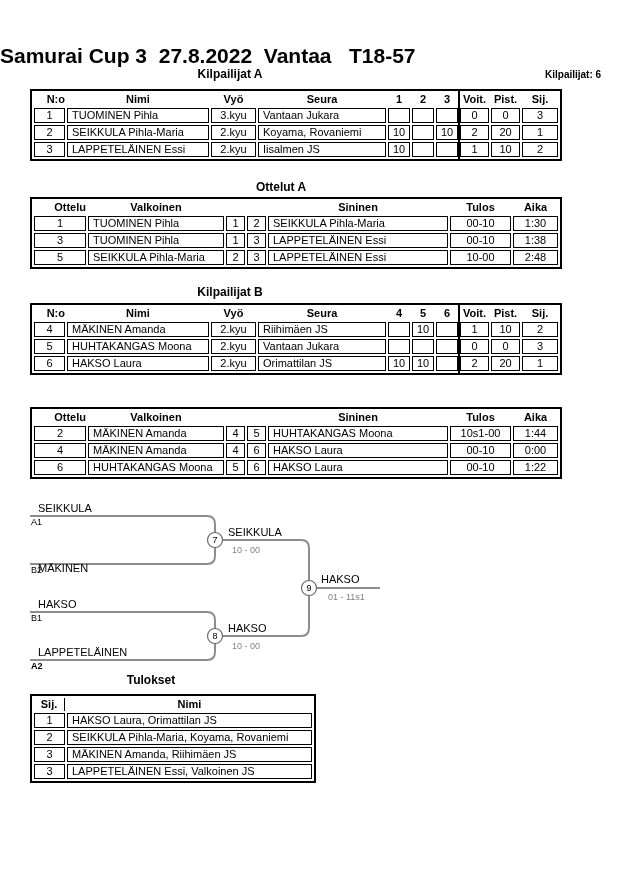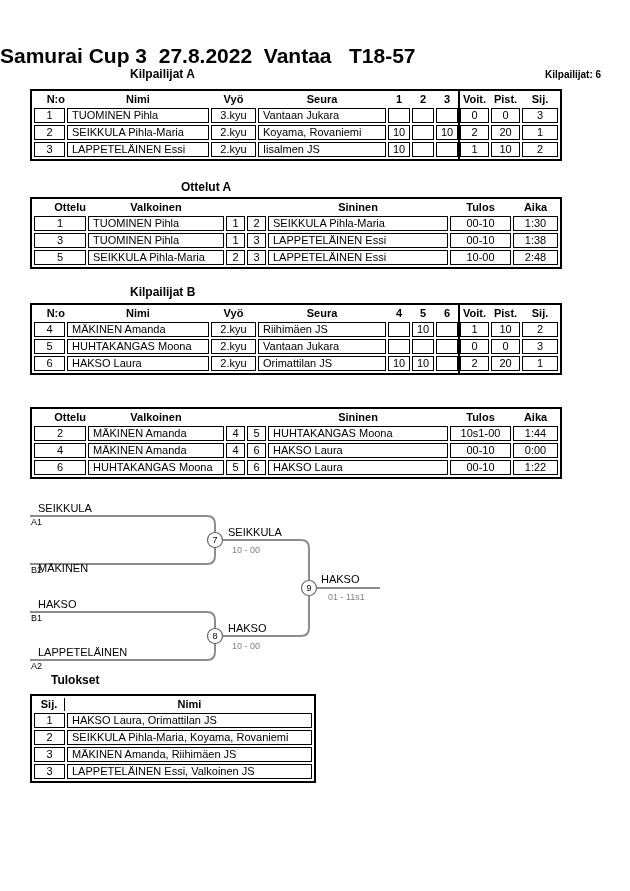--- a/index.html
+++ b/index.html
@@ -3,21 +3,21 @@
 <meta charset="utf-8">
 <style>
   html,body{margin:0;padding:0;}
   body{
     width:630px;height:891px;background:#fff;position:relative;
     font-family:"Liberation Sans", sans-serif;color:#000;overflow:hidden;
   }
   .abs{position:absolute;}
   .doc-title{top:44px;left:0;width:530px;text-align:left;font-size:21px;font-weight:bold;white-space:pre;}
   .note{top:69px;left:545px;font-size:10px;font-weight:bold;}
-  .sec-title{font-size:12px;font-weight:bold;text-align:left;width:200px;white-space:nowrap;}
+  .sec-title{font-size:12px;font-weight:bold;text-align:center;width:200px;white-space:nowrap;}
   .tbl{position:absolute;border:2px solid #000;box-sizing:border-box;background:#fff;}
   .tbl table{border-collapse:separate;border-spacing:2px;table-layout:fixed;}
   .tbl th{font-size:11px;font-weight:bold;height:13px;line-height:13px;padding:0;white-space:nowrap;overflow:hidden;text-align:center;}
   .tbl th.hl{text-align:right;padding-left:1px;}
   .tbl th.bdr-r{border-right:1px solid #000;}
   .tbl td{font-size:11px;height:13px;line-height:13px;border:1px solid #000;padding:0;white-space:nowrap;overflow:hidden;text-align:center;background:#fff;}
   .tbl td.tl{text-align:left;padding:0 4px;}
   .vdiv{position:absolute;top:0;bottom:0;width:2px;background:#000;left:426px;}
   .bk-name{position:absolute;font-size:11px;white-space:nowrap;}
   .bk-seed{position:absolute;font-size:9px;white-space:nowrap;}
@@ -285,21 +285,21 @@
   <circle cx="309" cy="588" r="7.5" fill="#ffffff" stroke="#6b6b6b" stroke-width="1.2"></circle>
 </svg>
 
 <div class="bk-name" style="left:38px;top:502px;">SEIKKULA</div>
 <div class="bk-seed" style="left:31px;top:517px;">A1</div>
 <div class="bk-name" style="left:38px;top:550px;margin-top:12px;">MÄKINEN</div>
 <div class="bk-seed" style="left:31px;top:565px;">B2</div>
 <div class="bk-name" style="left:38px;top:598px;">HAKSO</div>
 <div class="bk-seed" style="left:31px;top:613px;">B1</div>
 <div class="bk-name" style="left:38px;top:646px;">LAPPETELÄINEN</div>
-<div class="bk-seed" style="left:31px;top:661px;">A2</div>
+<div class="bk-seed" style="left:31px;top:661px;font-weight:bold;">A2</div>
 
 <div class="bk-num" style="left:207px;top:533px;">7</div>
 <div class="bk-name" style="left:228px;top:526px;">SEIKKULA</div>
 <div class="bk-score" style="left:232px;top:545px;">10 - 00</div>
 
 <div class="bk-num" style="left:207px;top:629px;">8</div>
 <div class="bk-name" style="left:228px;top:622px;">HAKSO</div>
 <div class="bk-score" style="left:232px;top:641px;">10 - 00</div>
 
 <div class="bk-num" style="left:301px;top:581px;">9</div>

